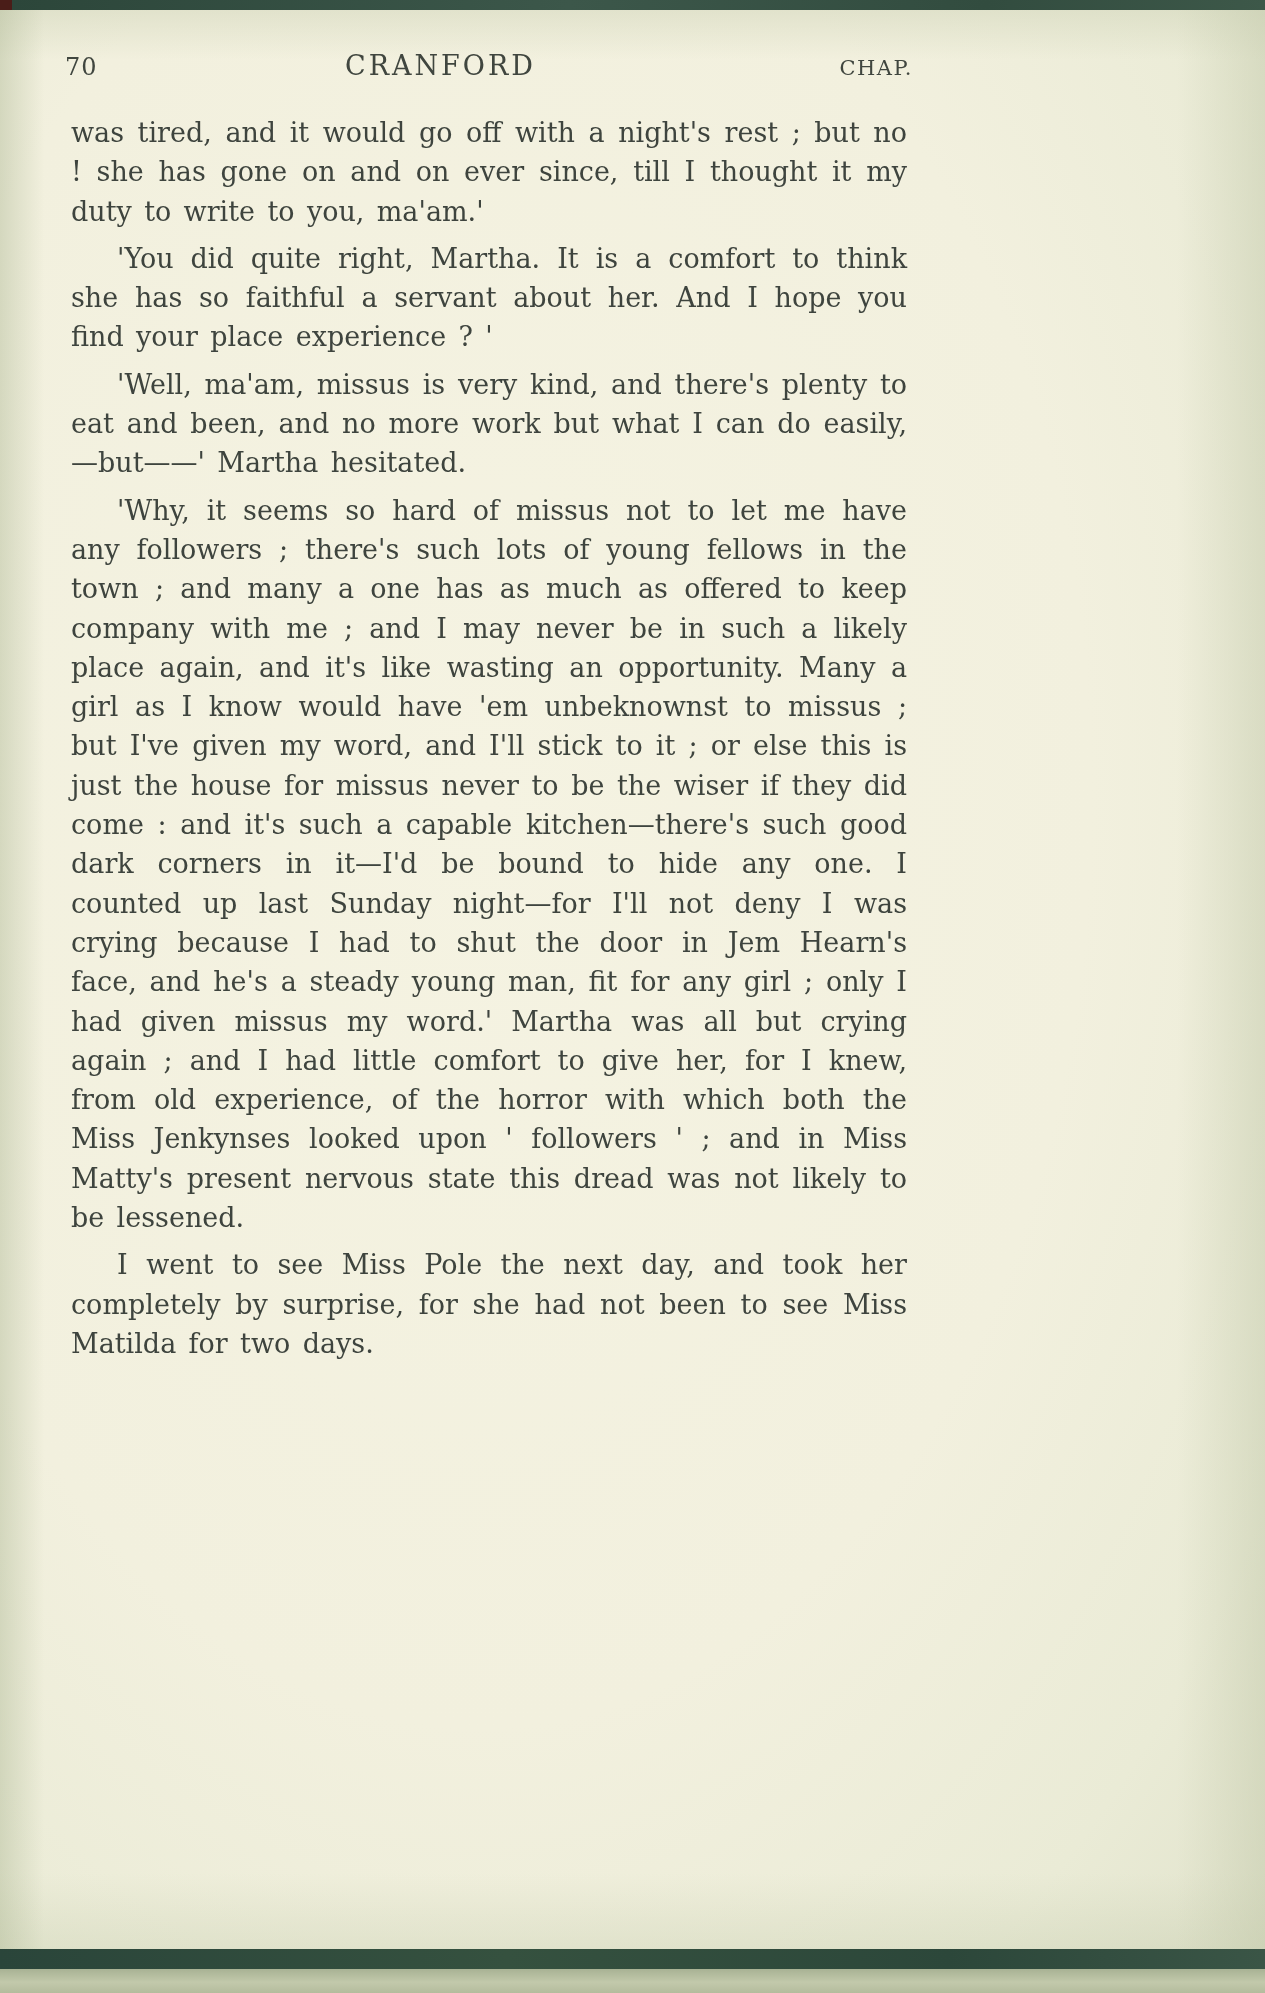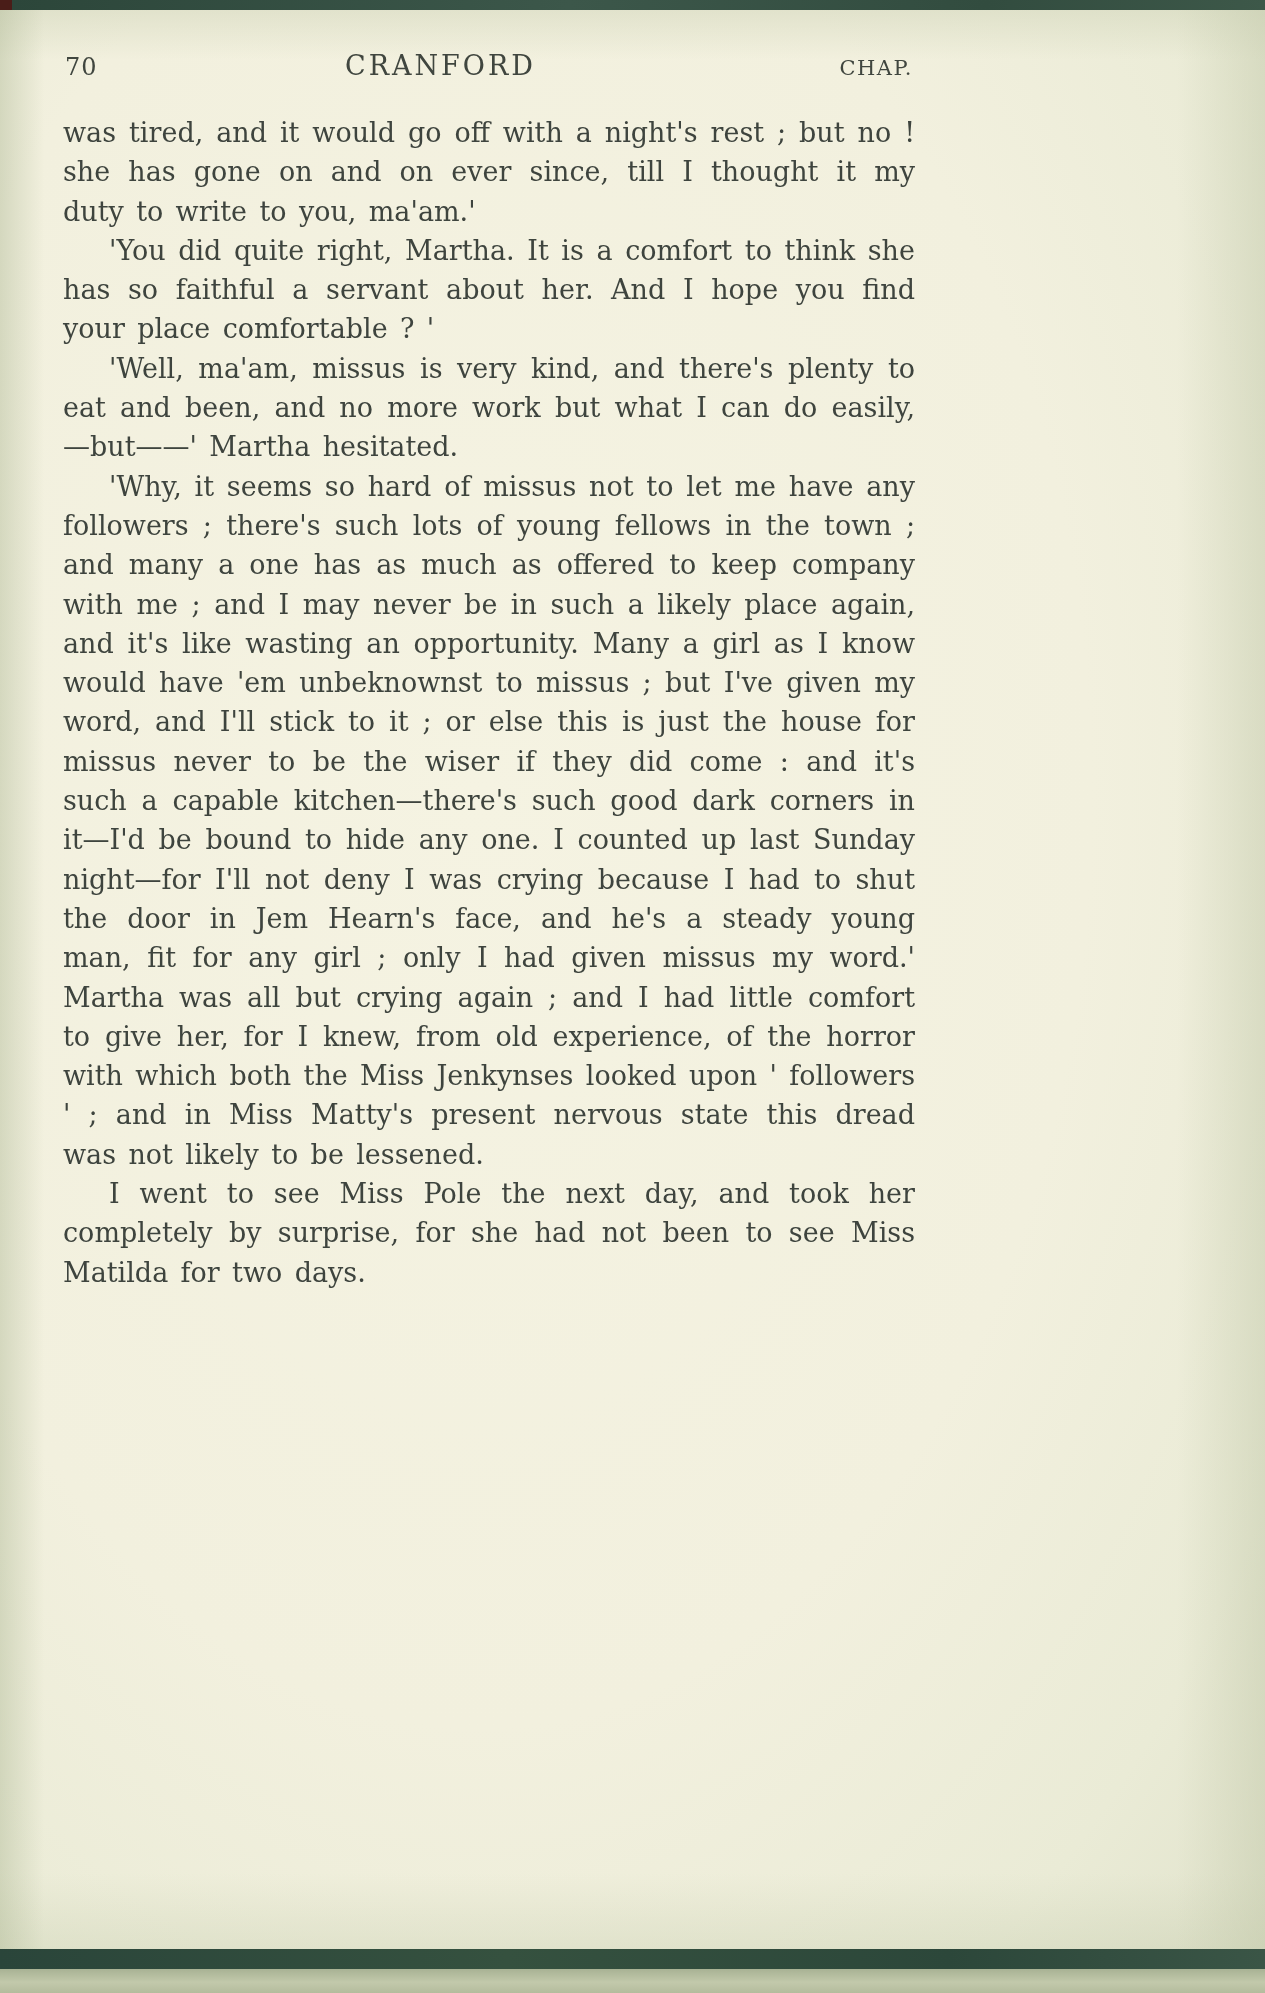--- a/index.html
+++ b/index.html
@@ -72,21 +72,21 @@
   }
   .body-text {
     margin-top: 32px;
     font-size: 27px;
     line-height: 39.3px;
     text-align: justify;
     word-spacing: 0.14em;
     color: #3e443e;
   }
   .body-text p {
-    margin: 0;
+    margin: 8px;
     text-indent: 46px;
   }
   .body-text p.no-indent {
     text-indent: 0;
   }
 </style>
 </head>
 <body>
 
 <div class="scan-page">
@@ -96,21 +96,21 @@
   <div class="content">
 
     <div class="running-head">
       <span class="page-number">70</span>
       <span class="book-title">CRANFORD</span>
       <span class="chapter-label">CHAP.</span>
     </div>
 
     <div class="body-text">
       <p class="no-indent">was tired, and it would go off with a night's rest ; but no ! she has gone on and on ever since, till I thought it my duty to write to you, ma'am.'</p>
-      <p>'You did quite right, Martha. It is a comfort to think she has so faithful a servant about her. And I hope you find your place comfortable ? '</p>
+      <p>'You did quite right, Martha. It is a comfort to think she has so faithful a servant about her. And I hope you find your place experience ? '</p>
       <p>'Well, ma'am, missus is very kind, and there's plenty to eat and been, and no more work but what I can do easily,—but——' Martha hesitated.</p>
       <p>'Why, it seems so hard of missus not to let me have any followers ; there's such lots of young fellows in the town ; and many a one has as much as offered to keep company with me ; and I may never be in such a likely place again, and it's like wasting an opportunity. Many a girl as I know would have 'em unbeknownst to missus ; but I've given my word, and I'll stick to it ; or else this is just the house for missus never to be the wiser if they did come : and it's such a capable kitchen—there's such good dark corners in it—I'd be bound to hide any one. I counted up last Sunday night—for I'll not deny I was crying because I had to shut the door in Jem Hearn's face, and he's a steady young man, fit for any girl ; only I had given missus my word.' Martha was all but crying again ; and I had little comfort to give her, for I knew, from old experience, of the horror with which both the Miss Jenkynses looked upon ' followers ' ; and in Miss Matty's present nervous state this dread was not likely to be lessened.</p>
       <p>I went to see Miss Pole the next day, and took her completely by surprise, for she had not been to see Miss Matilda for two days.</p>
     </div>
 
   </div>
 
   <div class="bottom-strip-dark"></div>
   <div class="bottom-strip-light"></div>
 

